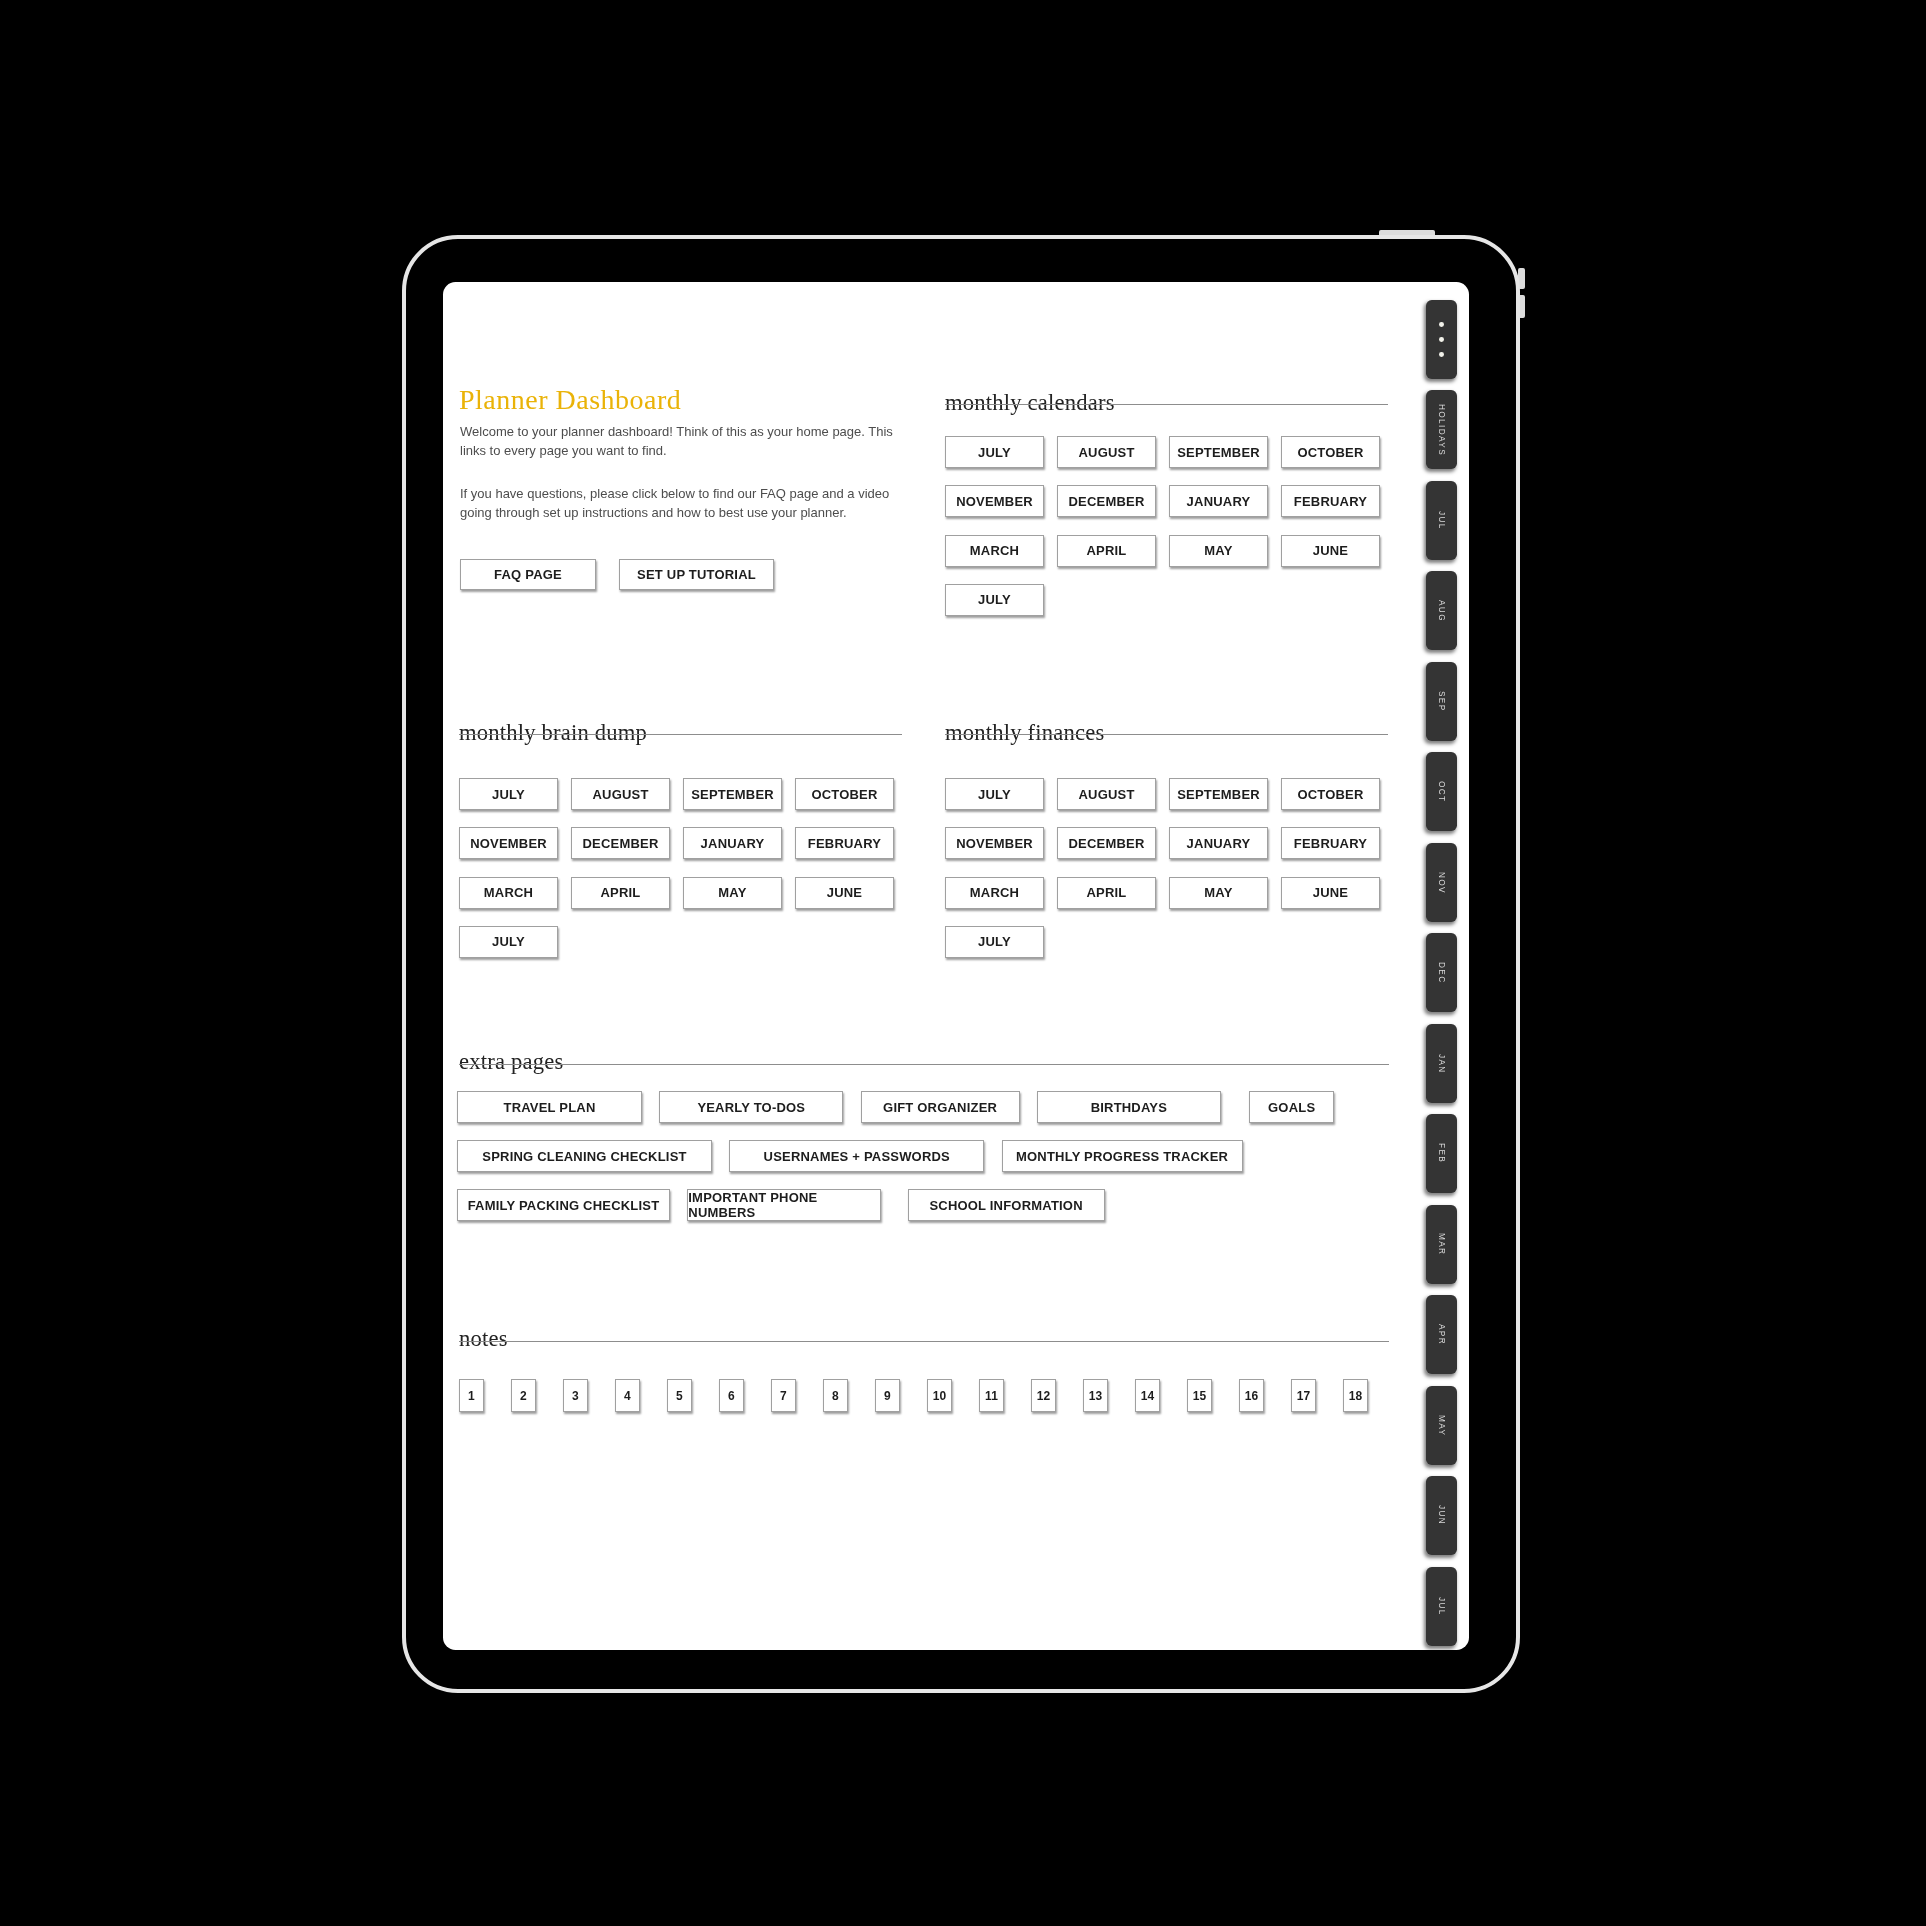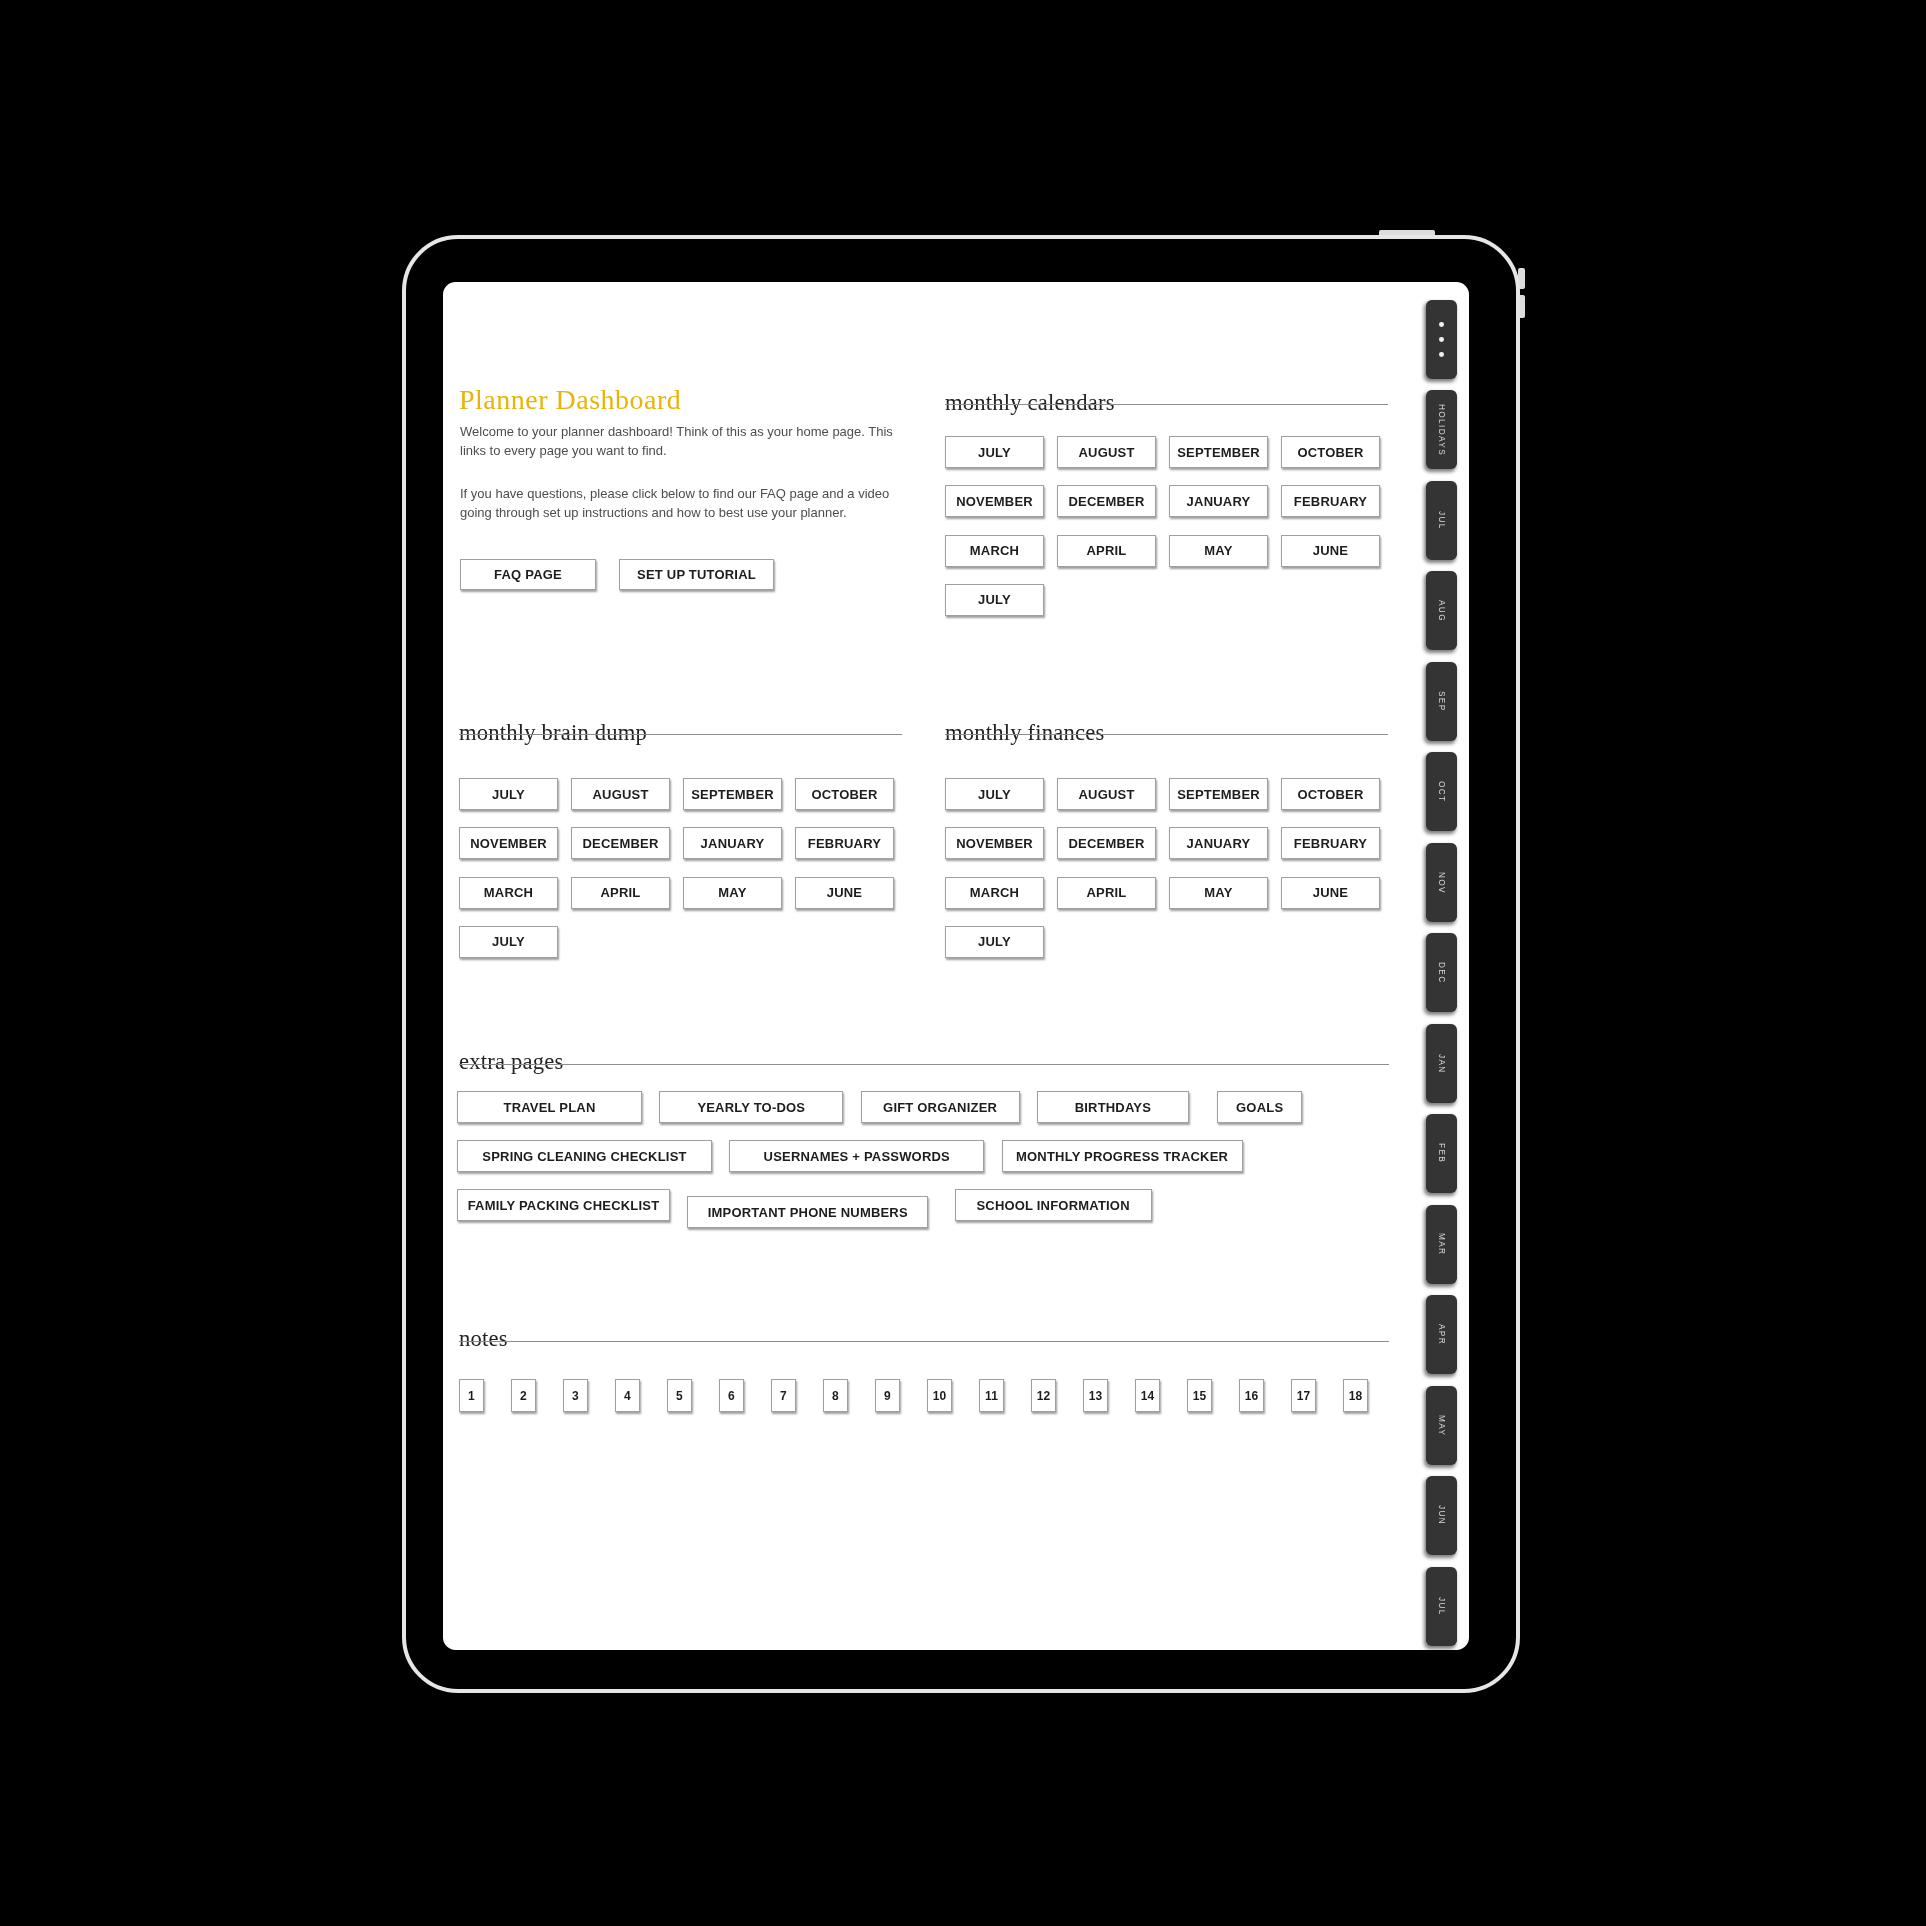--- a/index.html
+++ b/index.html
@@ -45,27 +45,27 @@
   .grid-finances{left:945px;top:778px;}
 
   .extra-row{display:flex;gap:17.3px;z-index:3;}
   .extra-row .pbtn{height:32px;}
   .extra-row-1{left:457px;top:1091px;}
   .extra-row-2{left:457px;top:1140px;}
   .extra-row-3{left:457px;top:1189px;}
   .extra-row-1 .pbtn:nth-child(1){width:185px;}
   .extra-row-1 .pbtn:nth-child(2){width:184px;}
   .extra-row-1 .pbtn:nth-child(3){width:159px;}
-  .extra-row-1 .pbtn:nth-child(4){width:152px;}
+  .extra-row-1 .pbtn:nth-child(4){width:184px;}
   .extra-row-1 .pbtn:nth-child(5){width:85px;margin-left:11px;}
   .extra-row-2 .pbtn:nth-child(1){width:255px;}
   .extra-row-2 .pbtn:nth-child(2){width:255px;}
   .extra-row-2 .pbtn:nth-child(3){width:241px;}
   .extra-row-3 .pbtn:nth-child(1){width:213px;}
-  .extra-row-3 .pbtn:nth-child(2){width:241px;margin-top:7px;}
+  .extra-row-3 .pbtn:nth-child(2){width:194px;}
   .extra-row-3 .pbtn:nth-child(3){width:197px;margin-left:9px;}
 
   .notes-row{left:459px;top:1379px;display:flex;gap:27px;z-index:3;}
   .notes-row .pbtn{width:25px;height:33px;font-size:12px;}
 
   
   .side-tab{left:1426px;width:31px;background:#343434;border-radius:5.8px;
     box-shadow:-1.9px 2.4px 3.9px rgba(0,0,0,0.5);z-index:4;display:flex;
     align-items:center;justify-content:center;cursor:pointer;}
   .menu-tab{top:300px;height:79px;flex-direction:column;gap:10.6px;}

